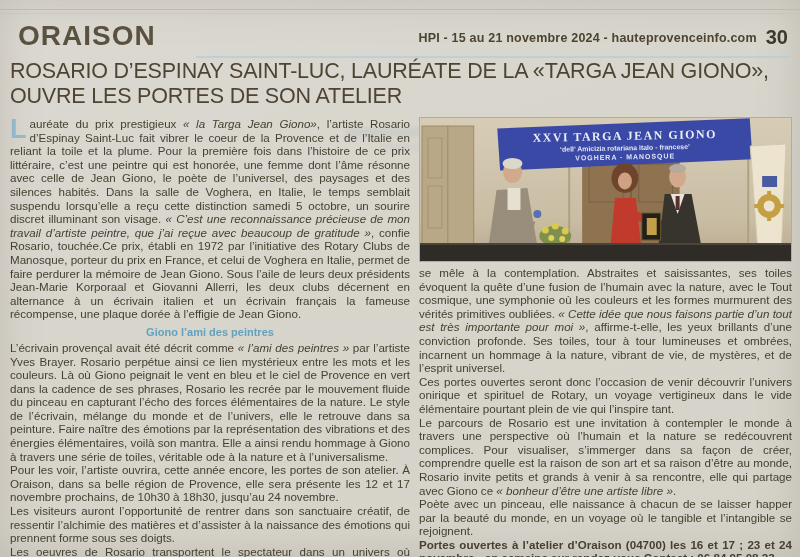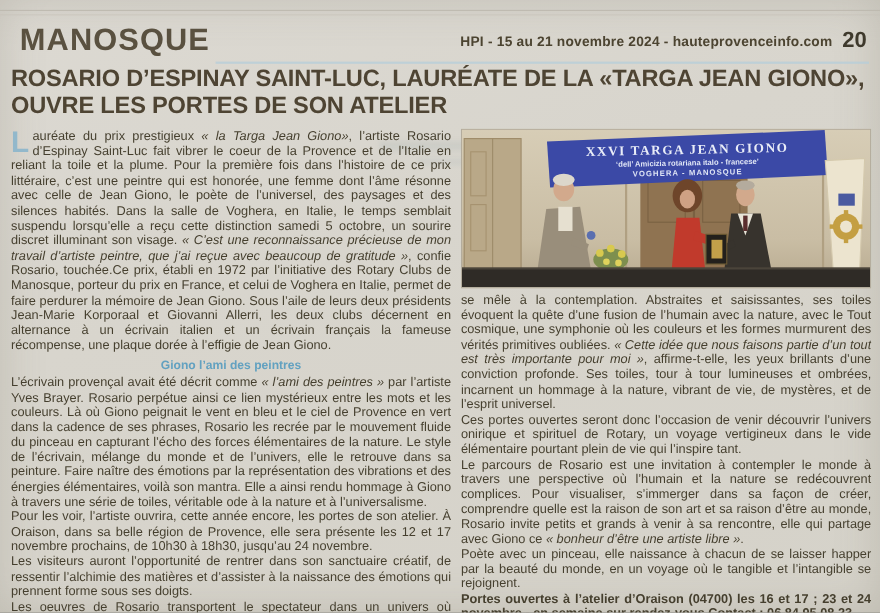--- a/index.html
+++ b/index.html
@@ -19,21 +19,21 @@
 
   .masthead { position:absolute; top:20px; left:18px; right:12px; display:flex; justify-content:space-between; align-items:flex-start; }
   .section-title { font-size:28px; font-weight:bold; color:#5a5140; letter-spacing:1px; }
   .issue-wrap { display:flex; align-items:center; gap:9px; margin-top:6px; }
   .issue { font-size:12.5px; font-weight:bold; color:#4c4431; letter-spacing:.2px; }
   .pageno { font-size:20px; font-weight:bold; color:#3e392c; }
 
   .teal-rule { position:absolute; top:56px; left:196px; right:10px; height:2px; background:#b4cdda; opacity:.75; }
 
   .headline { position:absolute; top:59px; left:10px; width:784px;
-    font-size:21.5px; font-weight:bold; color:#4e4433; line-height:1.18; letter-spacing:-.2px; }
+    font-size:21.5px; font-weight:normal; color:#4e4433; line-height:1.18; letter-spacing:-.2px; }
 
   .columns { position:absolute; top:117px; left:10px; display:flex; gap:9px; height:440px; overflow:hidden; }
   .col-left  { width:400px; overflow:hidden; }
   .col-right { width:373px; overflow:hidden; }
 
   p.body { margin:0; text-align:justify; font-size:11.6px; line-height:13.6px; color:#453f2e; }
   p.body i { font-style:italic; }
   .dropcap { float:left; font-size:27px; line-height:25px; font-weight:bold; color:#92b8cb; padding:0 3px 0 0; }
   .subhead { text-align:center; font-size:11px; font-weight:bold; color:#62a1c0; margin:5px 0 3px 0; }
   .contact { color:#4f95b9; font-weight:bold; }
@@ -44,24 +44,24 @@
 </head>
 <body>
 
 <div class="page">
   <div class="top-edge"></div>
   <div class="top-edge2"></div>
   <div class="ghost g1"></div>
   <div class="ghost g2"></div>
 
   <div class="masthead">
-    <div class="section-title">MANOSQUE</div>
+    <div class="section-title">ORAISON</div>
     <div class="issue-wrap">
       <span class="issue">HPI - 15 au 21 novembre 2024 - hauteprovenceinfo.com</span>
-      <span class="pageno">20</span>
+      <span class="pageno">30</span>
     </div>
   </div>
 
   <div class="teal-rule"></div>
 
   <h1 class="headline" style="margin:0;">ROSARIO D’ESPINAY SAINT-LUC, LAURÉATE DE LA «TARGA JEAN GIONO», OUVRE LES PORTES DE SON ATELIER</h1>
 
   <div class="columns">
     <div class="col-left">
       <p class="body"><span class="dropcap">L</span><span><span>auréate du prix prestigieux </span><i>« la Targa Jean Giono»</i><span>, l’artiste Rosario d’Espinay Saint-Luc fait vibrer le coeur de la Provence et de l’Italie en reliant la toile et la plume. Pour la première fois dans l’histoire de ce prix littéraire, c’est une peintre qui est honorée, une femme dont l’âme résonne avec celle de Jean Giono, le poète de l’universel, des paysages et des silences habités. Dans la salle de Voghera, en Italie, le temps semblait suspendu lorsqu’elle a reçu cette distinction samedi 5 octobre, un sourire discret illuminant son visage. </span><i>« C’est une reconnaissance précieuse de mon travail d’artiste peintre, que j’ai reçue avec beaucoup de gratitude »</i><span>, confie Rosario, touchée.Ce prix, établi en 1972 par l’initiative des Rotary Clubs de Manosque, porteur du prix en France, et celui de Voghera en Italie, permet de faire perdurer la mémoire de Jean Giono. Sous l’aile de leurs deux présidents Jean-Marie Korporaal et Giovanni Allerri, les deux clubs décernent en alternance à un écrivain italien et un écrivain français la fameuse récompense, une plaque dorée à l’effigie de Jean Giono.</span></span></p>

